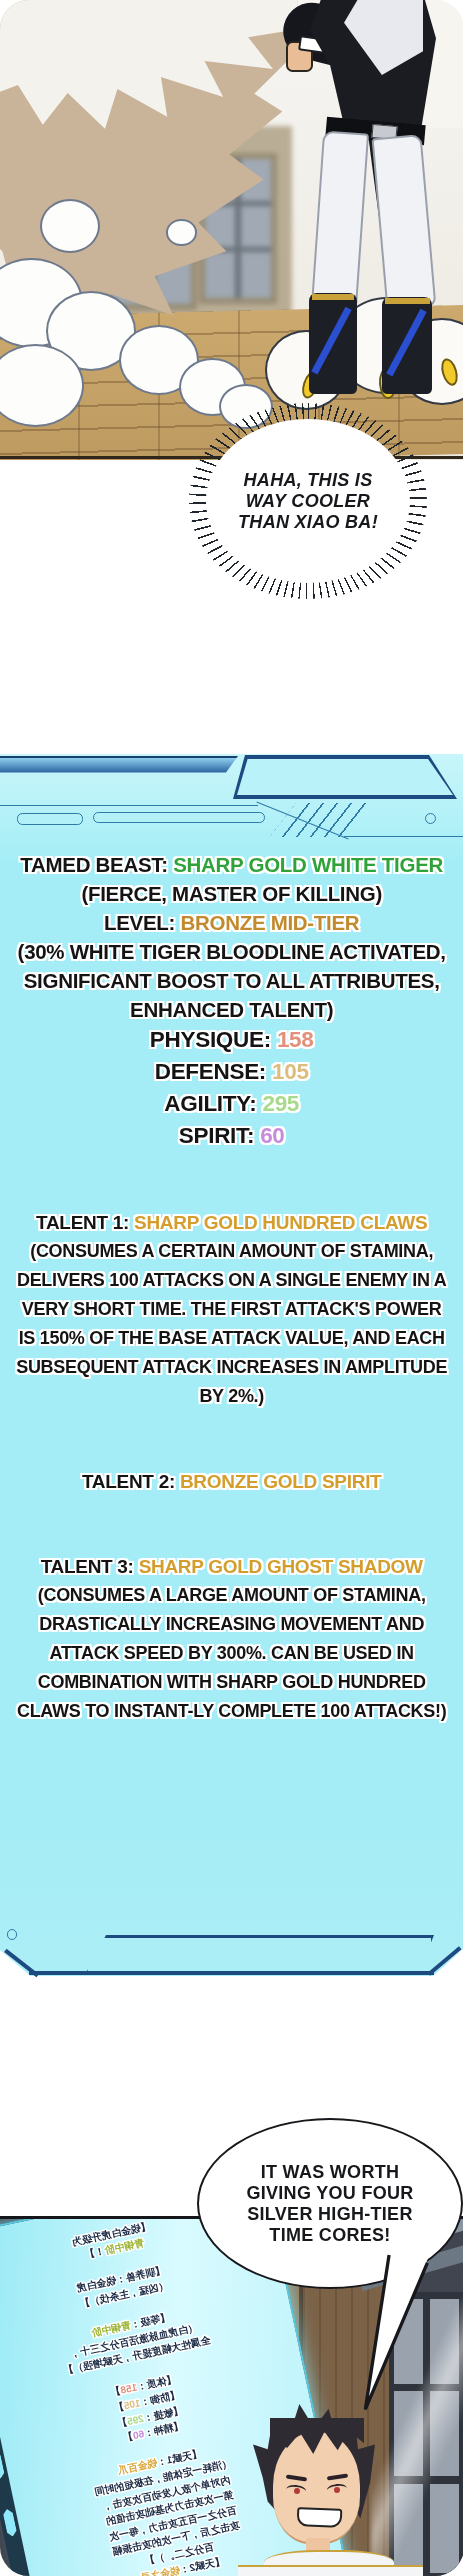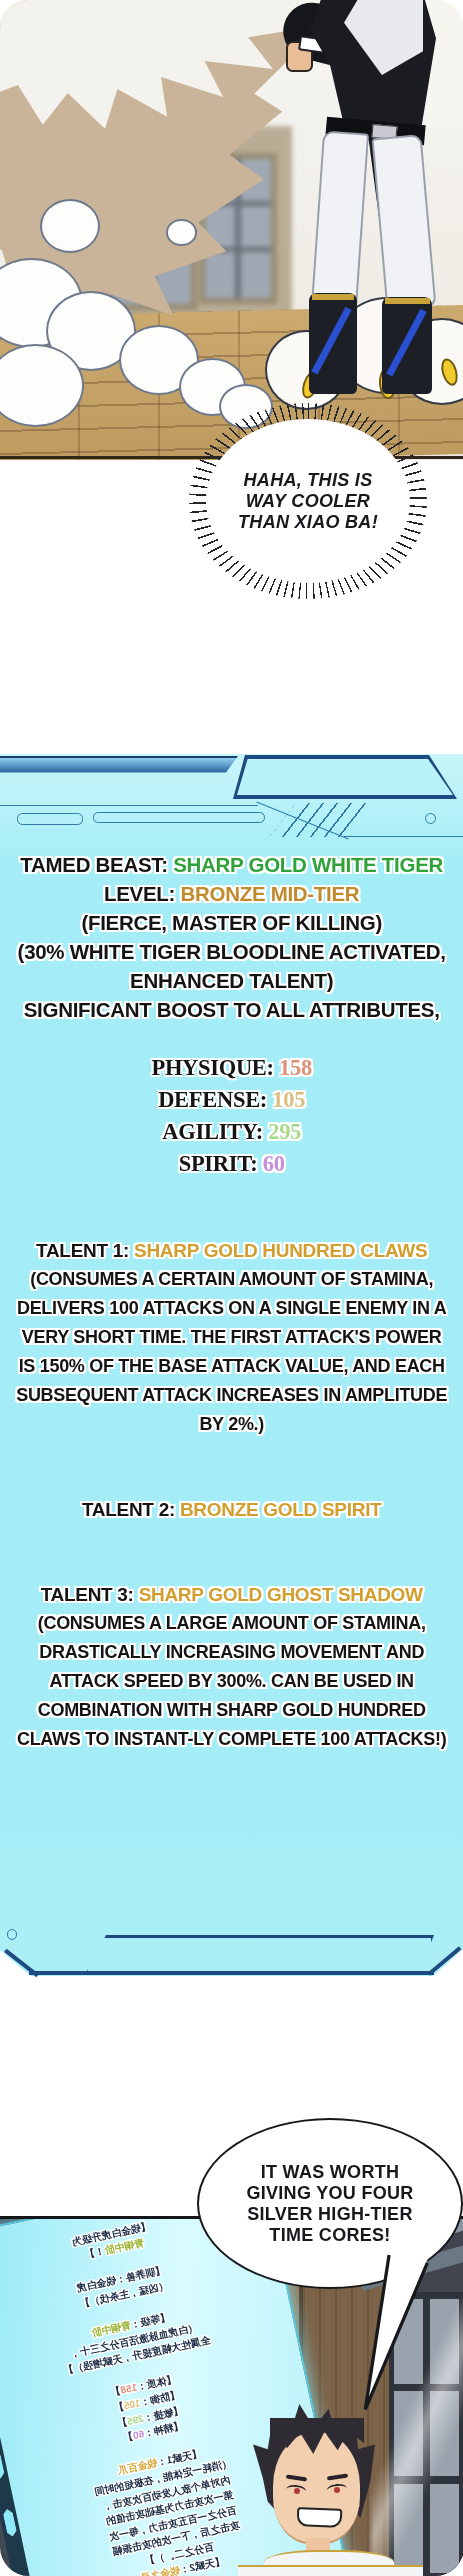--- a/index.html
+++ b/index.html
@@ -89,21 +89,21 @@
   .sz-body{font-size:18px;line-height:29px;}
   .sz-head{font-size:19px;line-height:29px;}
   .sz-stats{font-size:22.5px;line-height:32px;}
   .c-green{color:#2fa339;}
   .c-bronze{color:#c28a2c;}
   .c-gold{color:#d39e2d;}
   .v-phys{color:#e2907b;}
   .v-def{color:#dcbd7e;}
   .v-agi{color:#a9d98b;}
   .v-spi{color:#c68bd9;}
-  .stats-block{margin-top:28px;font-family:Liberation Serif, serif;}
+  .stats-block{}
   .talent{margin-top:56px;}
 
   
   .bubble2{left:197px;top:2118px;width:262px;height:167px;background:#ffffff;
            border:2.6px solid #17181c;border-radius:50%;z-index:10;
            display:flex;align-items:center;justify-content:center;text-align:center;}
   .tail2{left:331px;top:2239px;width:132px;height:185px;z-index:11;}
 
   
   .art-bottom{left:0;top:2216px;width:464px;height:360px;overflow:hidden;
@@ -225,28 +225,28 @@
   <div class="abs p-slot-bottom"></div>
   <div class="abs p-bottom-line"></div>
   <div class="abs p-bottom-cut-l"></div>
   <div class="abs p-bottom-cut-r"></div>
   <div class="abs deco-circle2"></div>
 
   <div class="abs panel-content">
     <div class="ptext sz-title">
       <span>TAMED BEAST: </span><span class="c-green">SHARP GOLD WHITE TIGER</span>
     </div>
+    <div class="ptext sz-title">(FIERCE, MASTER OF KILLING)</div>
     <div class="ptext sz-title">
       <span>LEVEL: </span><span class="c-bronze">BRONZE MID-TIER</span>
     </div>
-    <div class="ptext sz-title">(FIERCE, MASTER OF KILLING)</div>
     <div class="ptext sz-title">
         <div><span>(30% WHITE TIGER BLOODLINE ACTIVATED,</span></div>
+        <div><span>SIGNIFICANT BOOST TO ALL ATTRIBUTES,</span></div>
         <div><span>ENHANCED TALENT)</span></div>
-        <div><span>SIGNIFICANT BOOST TO ALL ATTRIBUTES,</span></div>
       </div>
 
     <div class="stats-block">
       <div class="ptext sz-stats">
         <span>PHYSIQUE: </span><span class="v-phys">158</span>
       </div>
       <div class="ptext sz-stats">
         <span>DEFENSE: </span><span class="v-def">105</span>
       </div>
       <div class="ptext sz-stats">

